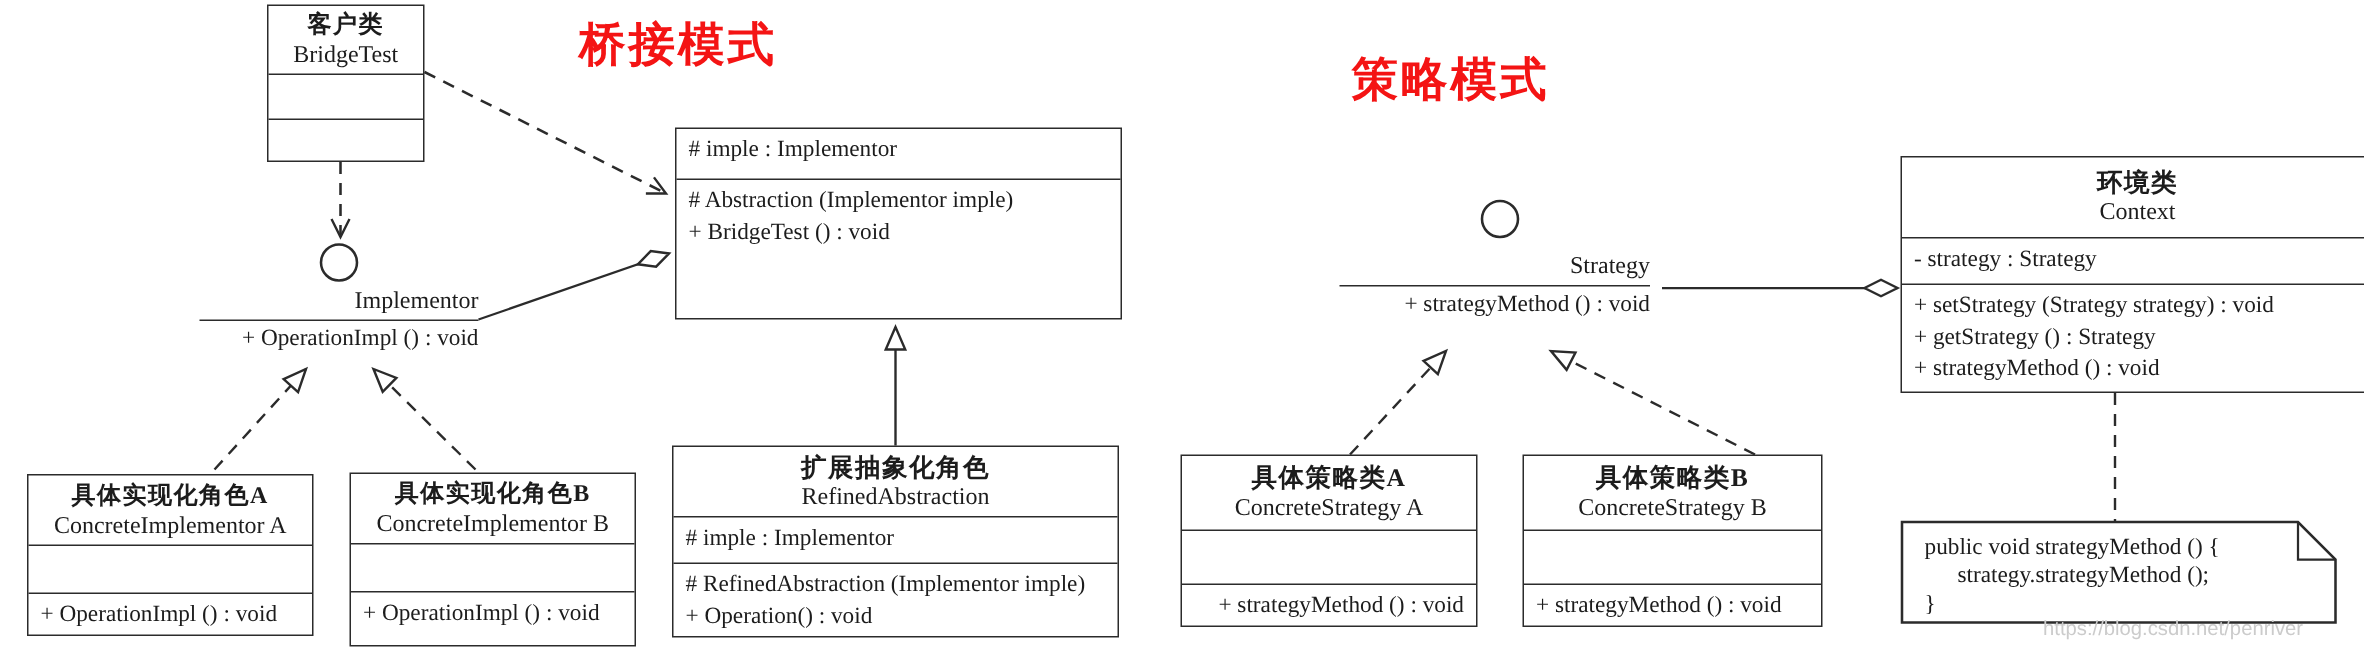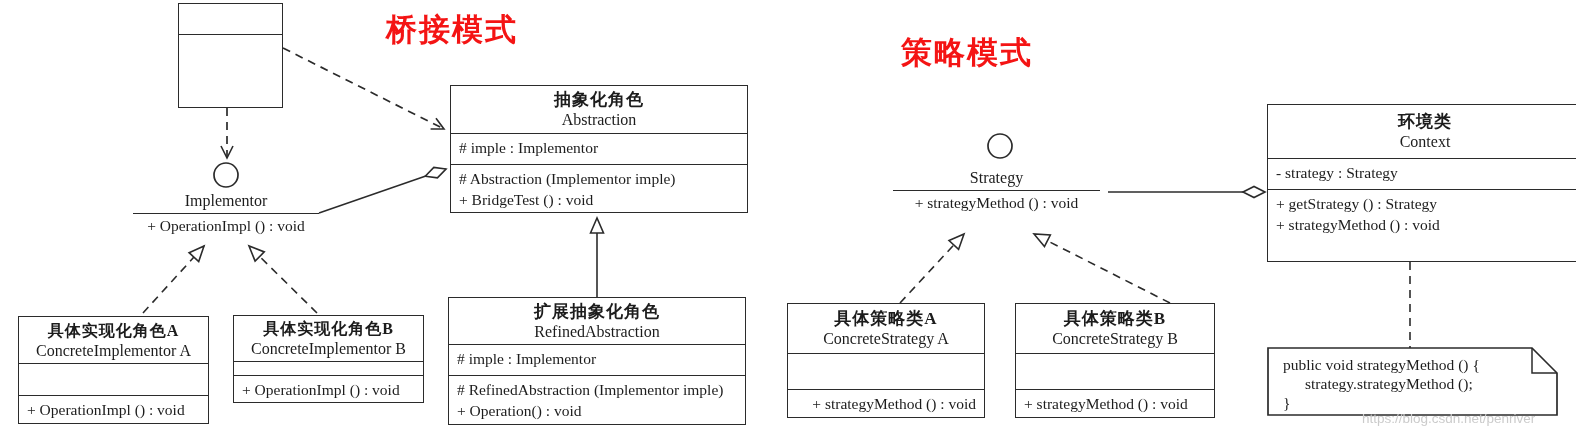--- a/index.html
+++ b/index.html
@@ -13,21 +13,21 @@
     display:flex;flex-direction:column;
   }
   .cmp{box-sizing:border-box;border-top:1.6px solid #2b2b2b;padding:3px 8px 2px 8px;}
   .cmp:first-child{border-top:none;}
   .cmp.title{display:flex;flex-direction:column;align-items:center;justify-content:center;padding:2px 4px;}
   .cn{font-size:17px;font-weight:bold;line-height:21px;letter-spacing:1px;white-space:nowrap;}
   .en{font-size:16px;line-height:20px;white-space:nowrap;}
   .m{font-size:15.5px;line-height:21px;white-space:nowrap;}
   .grow{flex:1 1 auto;}
   
-  .iface{position:absolute;text-align:center;}
+  .iface{position:absolute;text-align:right;}
   .iface-name{font-size:16px;line-height:20px;padding-bottom:2px;}
   .iface-rule{border-top:1.8px solid #2b2b2b;height:0;}
   .iface .m{padding-top:1px;}
   
   .pattern-title{
     position:absolute;color:#f41414;font-size:31px;font-weight:bold;line-height:34px;
     font-family:"Liberation Sans","DejaVu Sans",sans-serif;letter-spacing:2px;white-space:nowrap;
   }
   
   .note-text{position:absolute;z-index:3;font-size:15.5px;line-height:19px;}
@@ -42,29 +42,29 @@
 </style>
 </head>
 <body>
 
 <div id="canvas">
 
   <div class="pattern-title" style="left:386px;top:13px;">桥接模式</div>
   <div class="pattern-title" style="left:901px;top:20px;margin-top:16px;">策略模式</div>
 
   <div class="cls" style="left:178px;top:3px;width:105px;height:105px;">
+    <div class="cmp title" style="height:45px;">
+      <div class="cn" style="font-size:16px;">客户类</div>
+      <div class="en">BridgeTest</div>
+    </div>
     <div class="cmp" style="height:30px;"></div>
     <div class="cmp grow"></div>
   </div>
 
   <div class="cls" style="left:450px;top:85px;width:298px;height:128px;">
-    <div class="cmp title" style="height:50px;">
-      <div class="cn">抽象化角色</div>
-      <div class="en">Abstraction</div>
-    </div>
     <div class="cmp" style="height:33px;">
       <div class="m"># imple : Implementor</div>
     </div>
     <div class="cmp grow">
       <div class="m"># Abstraction (Implementor imple)</div>
       <div class="m">+ BridgeTest () : void</div>
     </div>
   </div>
 
   <div class="iface" style="left:133px;top:191px;width:186px;">
@@ -77,21 +77,21 @@
     <div class="cmp title" style="height:46px;">
       <div class="cn" style="font-size:16px;">具体实现化角色A</div>
       <div class="en">ConcreteImplementor A</div>
     </div>
     <div class="cmp" style="height:32px;"></div>
     <div class="cmp grow">
       <div class="m">+ OperationImpl () : void</div>
     </div>
   </div>
 
-  <div class="cls" style="left:233px;top:315px;width:191px;height:88px;">
+  <div class="cls" style="left:233px;top:315px;width:191px;height:116px;">
     <div class="cmp title" style="height:46px;">
       <div class="cn" style="font-size:16px;">具体实现化角色B</div>
       <div class="en">ConcreteImplementor B</div>
     </div>
     <div class="cmp" style="height:32px;"></div>
     <div class="cmp grow">
       <div class="m">+ OperationImpl () : void</div>
     </div>
   </div>
 
@@ -117,20 +117,21 @@
 
   <div class="cls" style="left:1267px;top:104px;width:316px;height:158px;">
     <div class="cmp title" style="height:53px;">
       <div class="cn">环境类</div>
       <div class="en">Context</div>
     </div>
     <div class="cmp" style="height:31px;">
       <div class="m">- strategy : Strategy</div>
     </div>
     <div class="cmp grow">
+      <div class="m">+ setStrategy (Strategy strategy) : void</div>
       <div class="m">+ getStrategy () : Strategy</div>
       <div class="m">+ strategyMethod () : void</div>
     </div>
   </div>
 
   <div class="cls" style="left:787px;top:303px;width:198px;height:115px;text-align:right;">
     <div class="cmp title" style="height:49px;">
       <div class="cn">具体策略类A</div>
       <div class="en">ConcreteStrategy A</div>
     </div>

